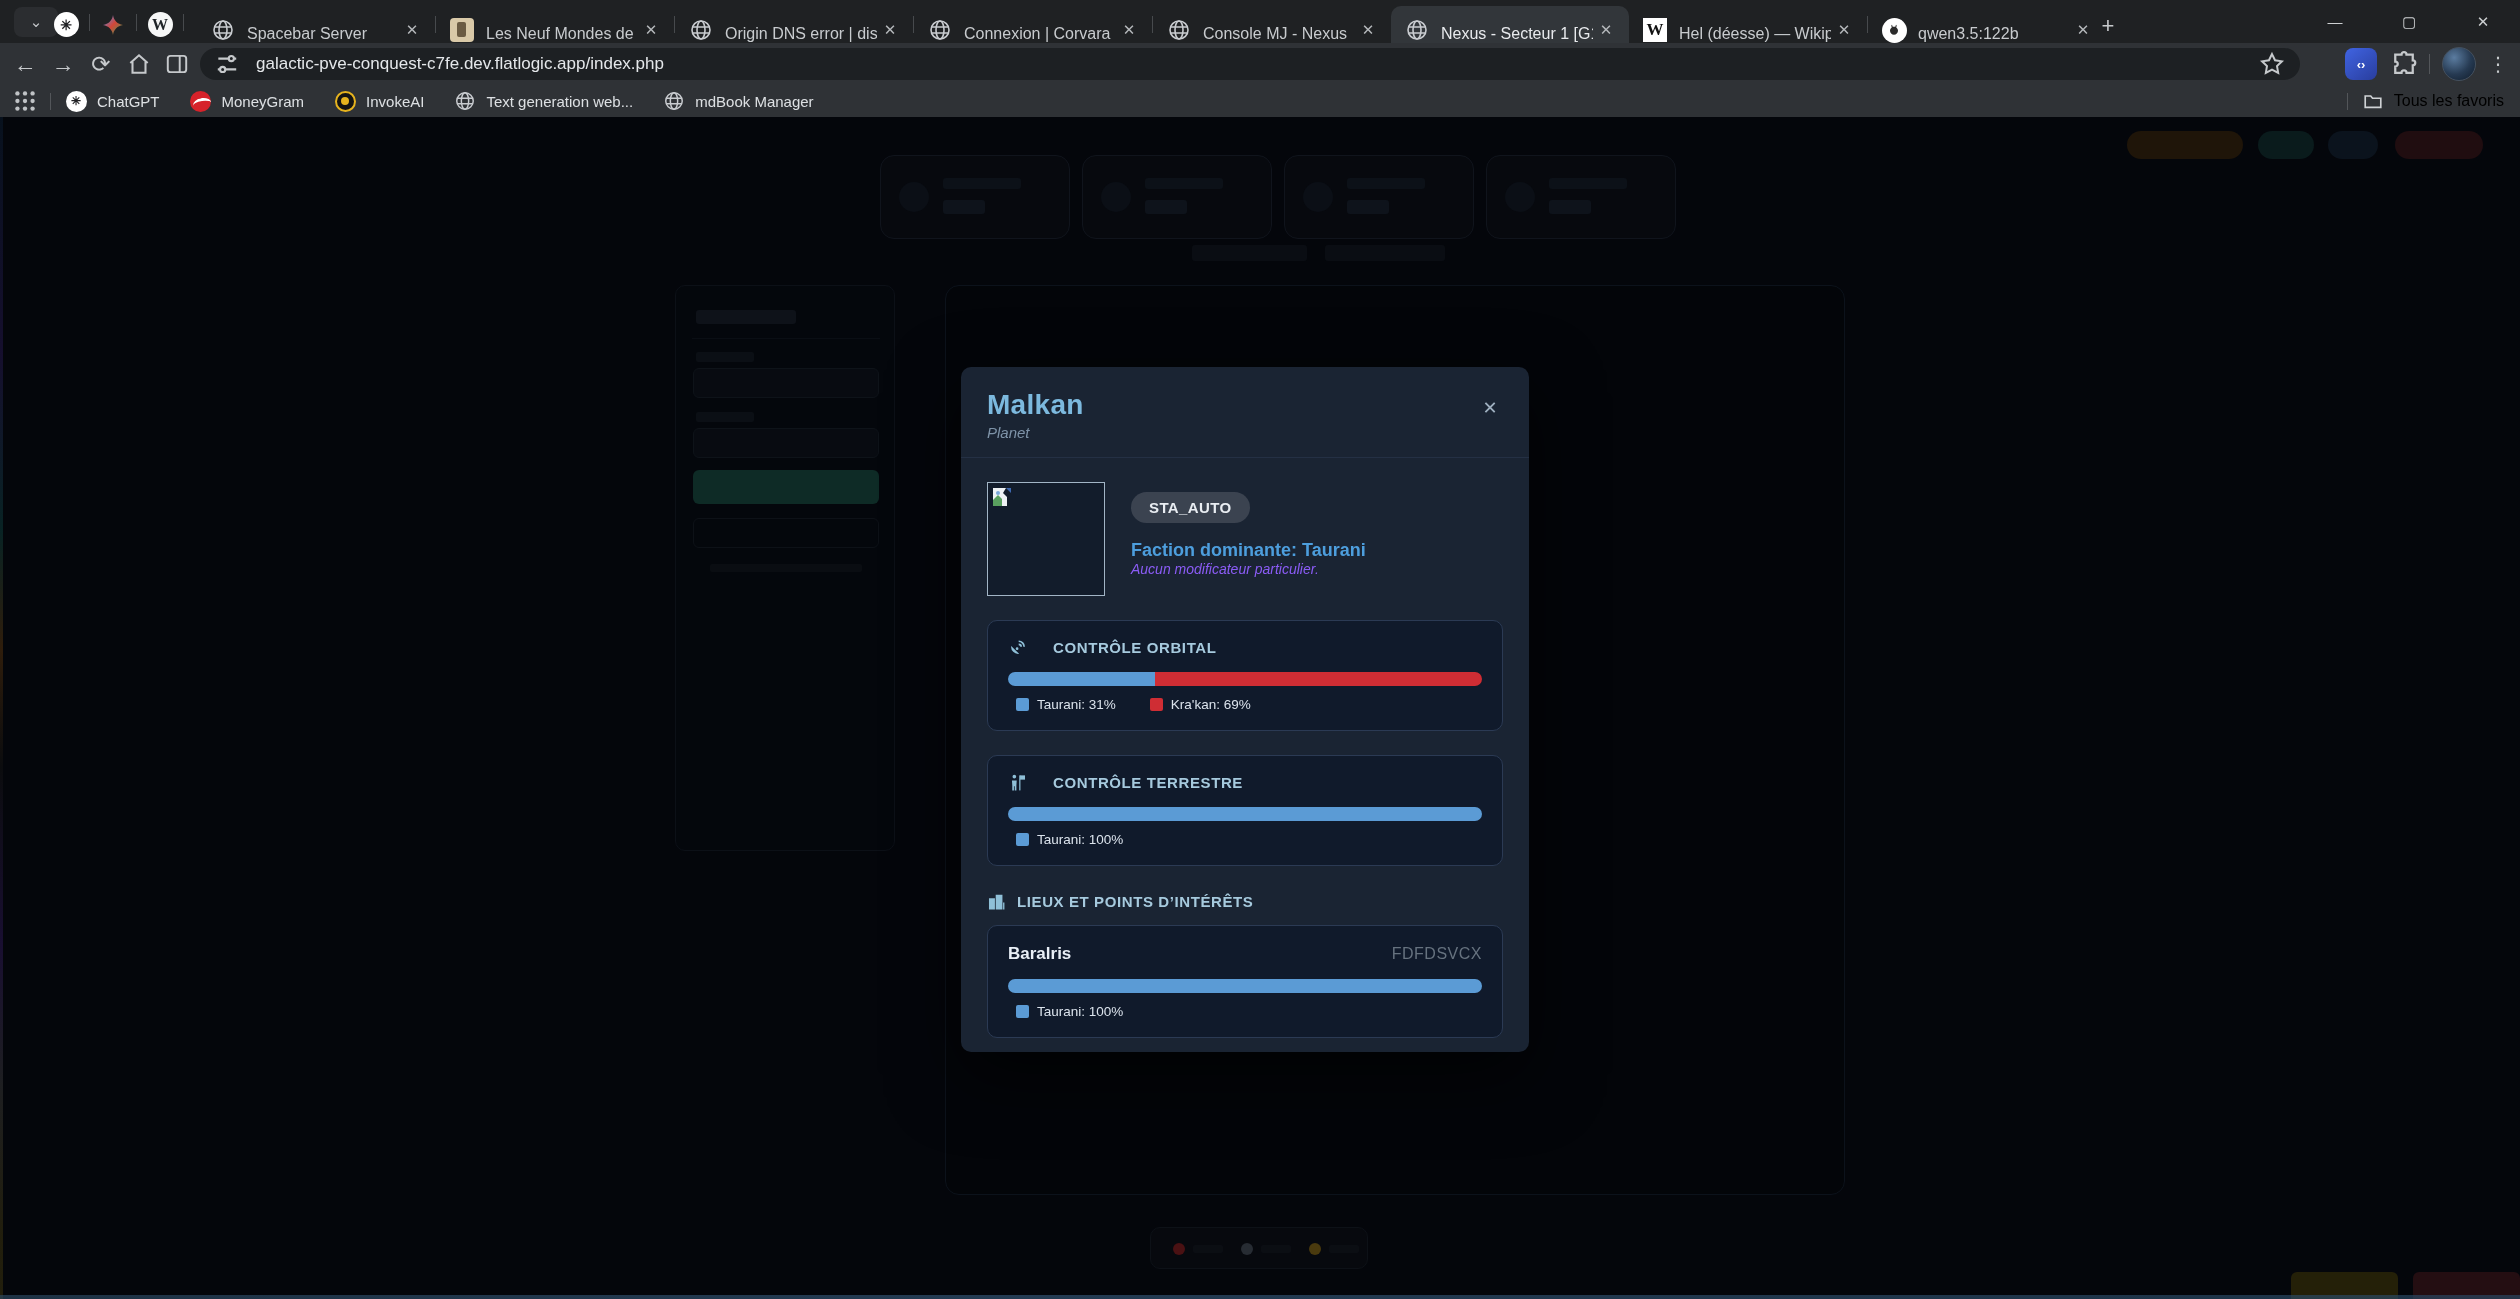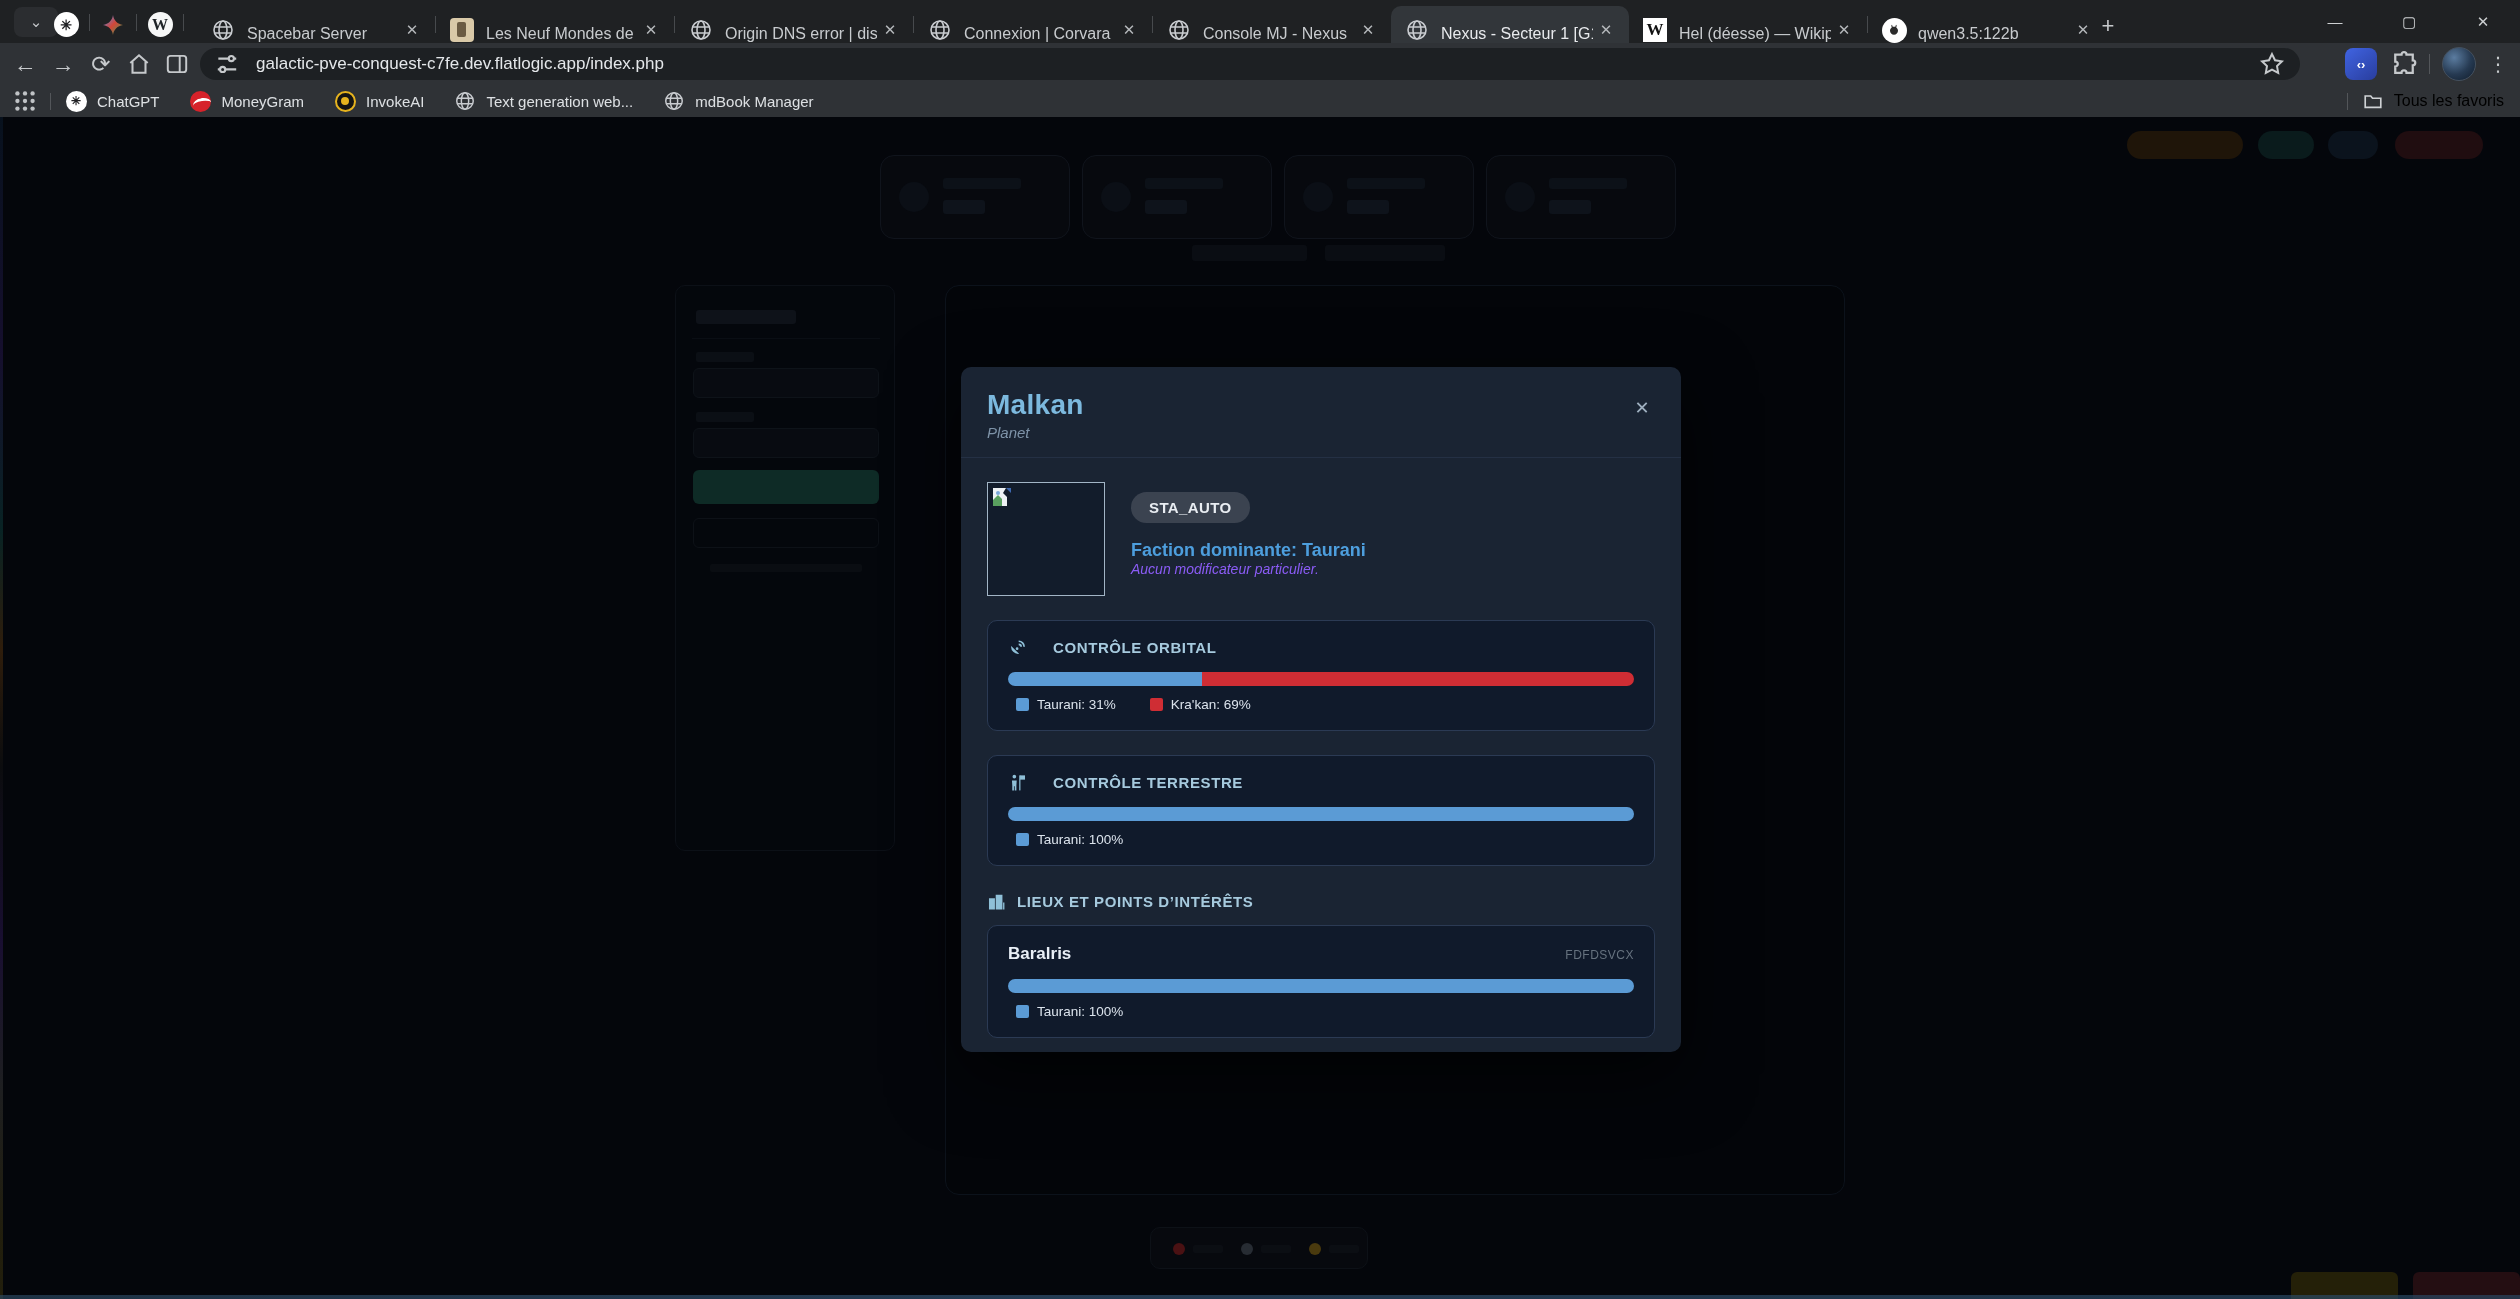--- a/index.html
+++ b/index.html
@@ -105,21 +105,21 @@
   .legend-pill { position:absolute; left:1150px; top:1110px; width:218px; height:42px; border-radius:10px;
     background:#07090e; border:1px solid #0d1117; }
   .lg-dot { position:absolute; top:15px; width:12px; height:12px; border-radius:50%; }
   .lg-blob { position:absolute; top:17px; width:30px; height:8px; border-radius:2px; background:#0b0e13; }
 
   .br-btn { position:absolute; top:1155px; width:107px; height:27px; border-radius:6px 6px 0 0; }
   .bottom-line { position:absolute; left:0; top:1178px; width:2520px; height:4px; opacity:.65;
     background:linear-gradient(90deg,#2c4a64,#35587a 40%,#2a4a66); }
 
   
-  .modal { position:absolute; left:961px; top:250px; width:720px; height:685px; border-radius:10px;
+  .modal { position:absolute; left:961px; top:250px; width:568px; height:685px; border-radius:10px;
     background:#1a2433; box-shadow:0 24px 70px rgba(0,0,0,.65); }
   .m-head { position:relative; padding:22px 26px 16px; border-bottom:1px solid #243044; }
   .m-title { font-size:28px; font-weight:bold; color:#7cb9de; letter-spacing:.3px; }
   .m-sub { font-size:15px; font-style:italic; color:#7e93a8; margin-top:3px; }
   .m-close { position:absolute; right:24px; top:26px; width:30px; height:30px; display:flex; align-items:center;
     justify-content:center; color:#9fb0c0; font-size:18px; }
   .m-body { padding:24px 26px; }
 
   .info-row { display:flex; }
   .img-box { width:118px; height:114px; border:1px solid #a2b5c6; background:#121c2b; position:relative; flex:none; }
@@ -140,21 +140,21 @@
   .lg-item { display:flex; align-items:center; margin-right:26px; }
   .swatch { width:13px; height:13px; border-radius:2px; flex:none; }
   .lg-item span { margin-left:8px; font-size:13.5px; color:#dbe3ec; }
 
   .poi-head { margin-top:26px; display:flex; align-items:center; }
   .poi-head svg { width:19px; height:19px; color:#8fc0d8; }
   .poi-head span { margin-left:11px; font-size:15px; font-weight:bold; color:#a6cade; letter-spacing:.6px; }
   .poi-card { margin-top:14px; border:1px solid #2b3a54; background:#101a2b; border-radius:10px; padding:18px 20px; }
   .site-row { display:flex; align-items:baseline; justify-content:space-between; }
   .site-name { font-size:17px; font-weight:bold; color:#e9eff6; }
-  .site-code { font-size:12px; color:#66727f; letter-spacing:.5px; }
+  .site-code { font-size:16px; color:#66727f; letter-spacing:.5px; }
 </style>
 </head>
 <body>
 
 <div class="tabstrip">
   <div class="tab-search">⌄</div>
 
   <div class="pinned" style="left:45px">
     <div class="fav-circle-white" style="font-size:14px">✳</div>
   </div>

